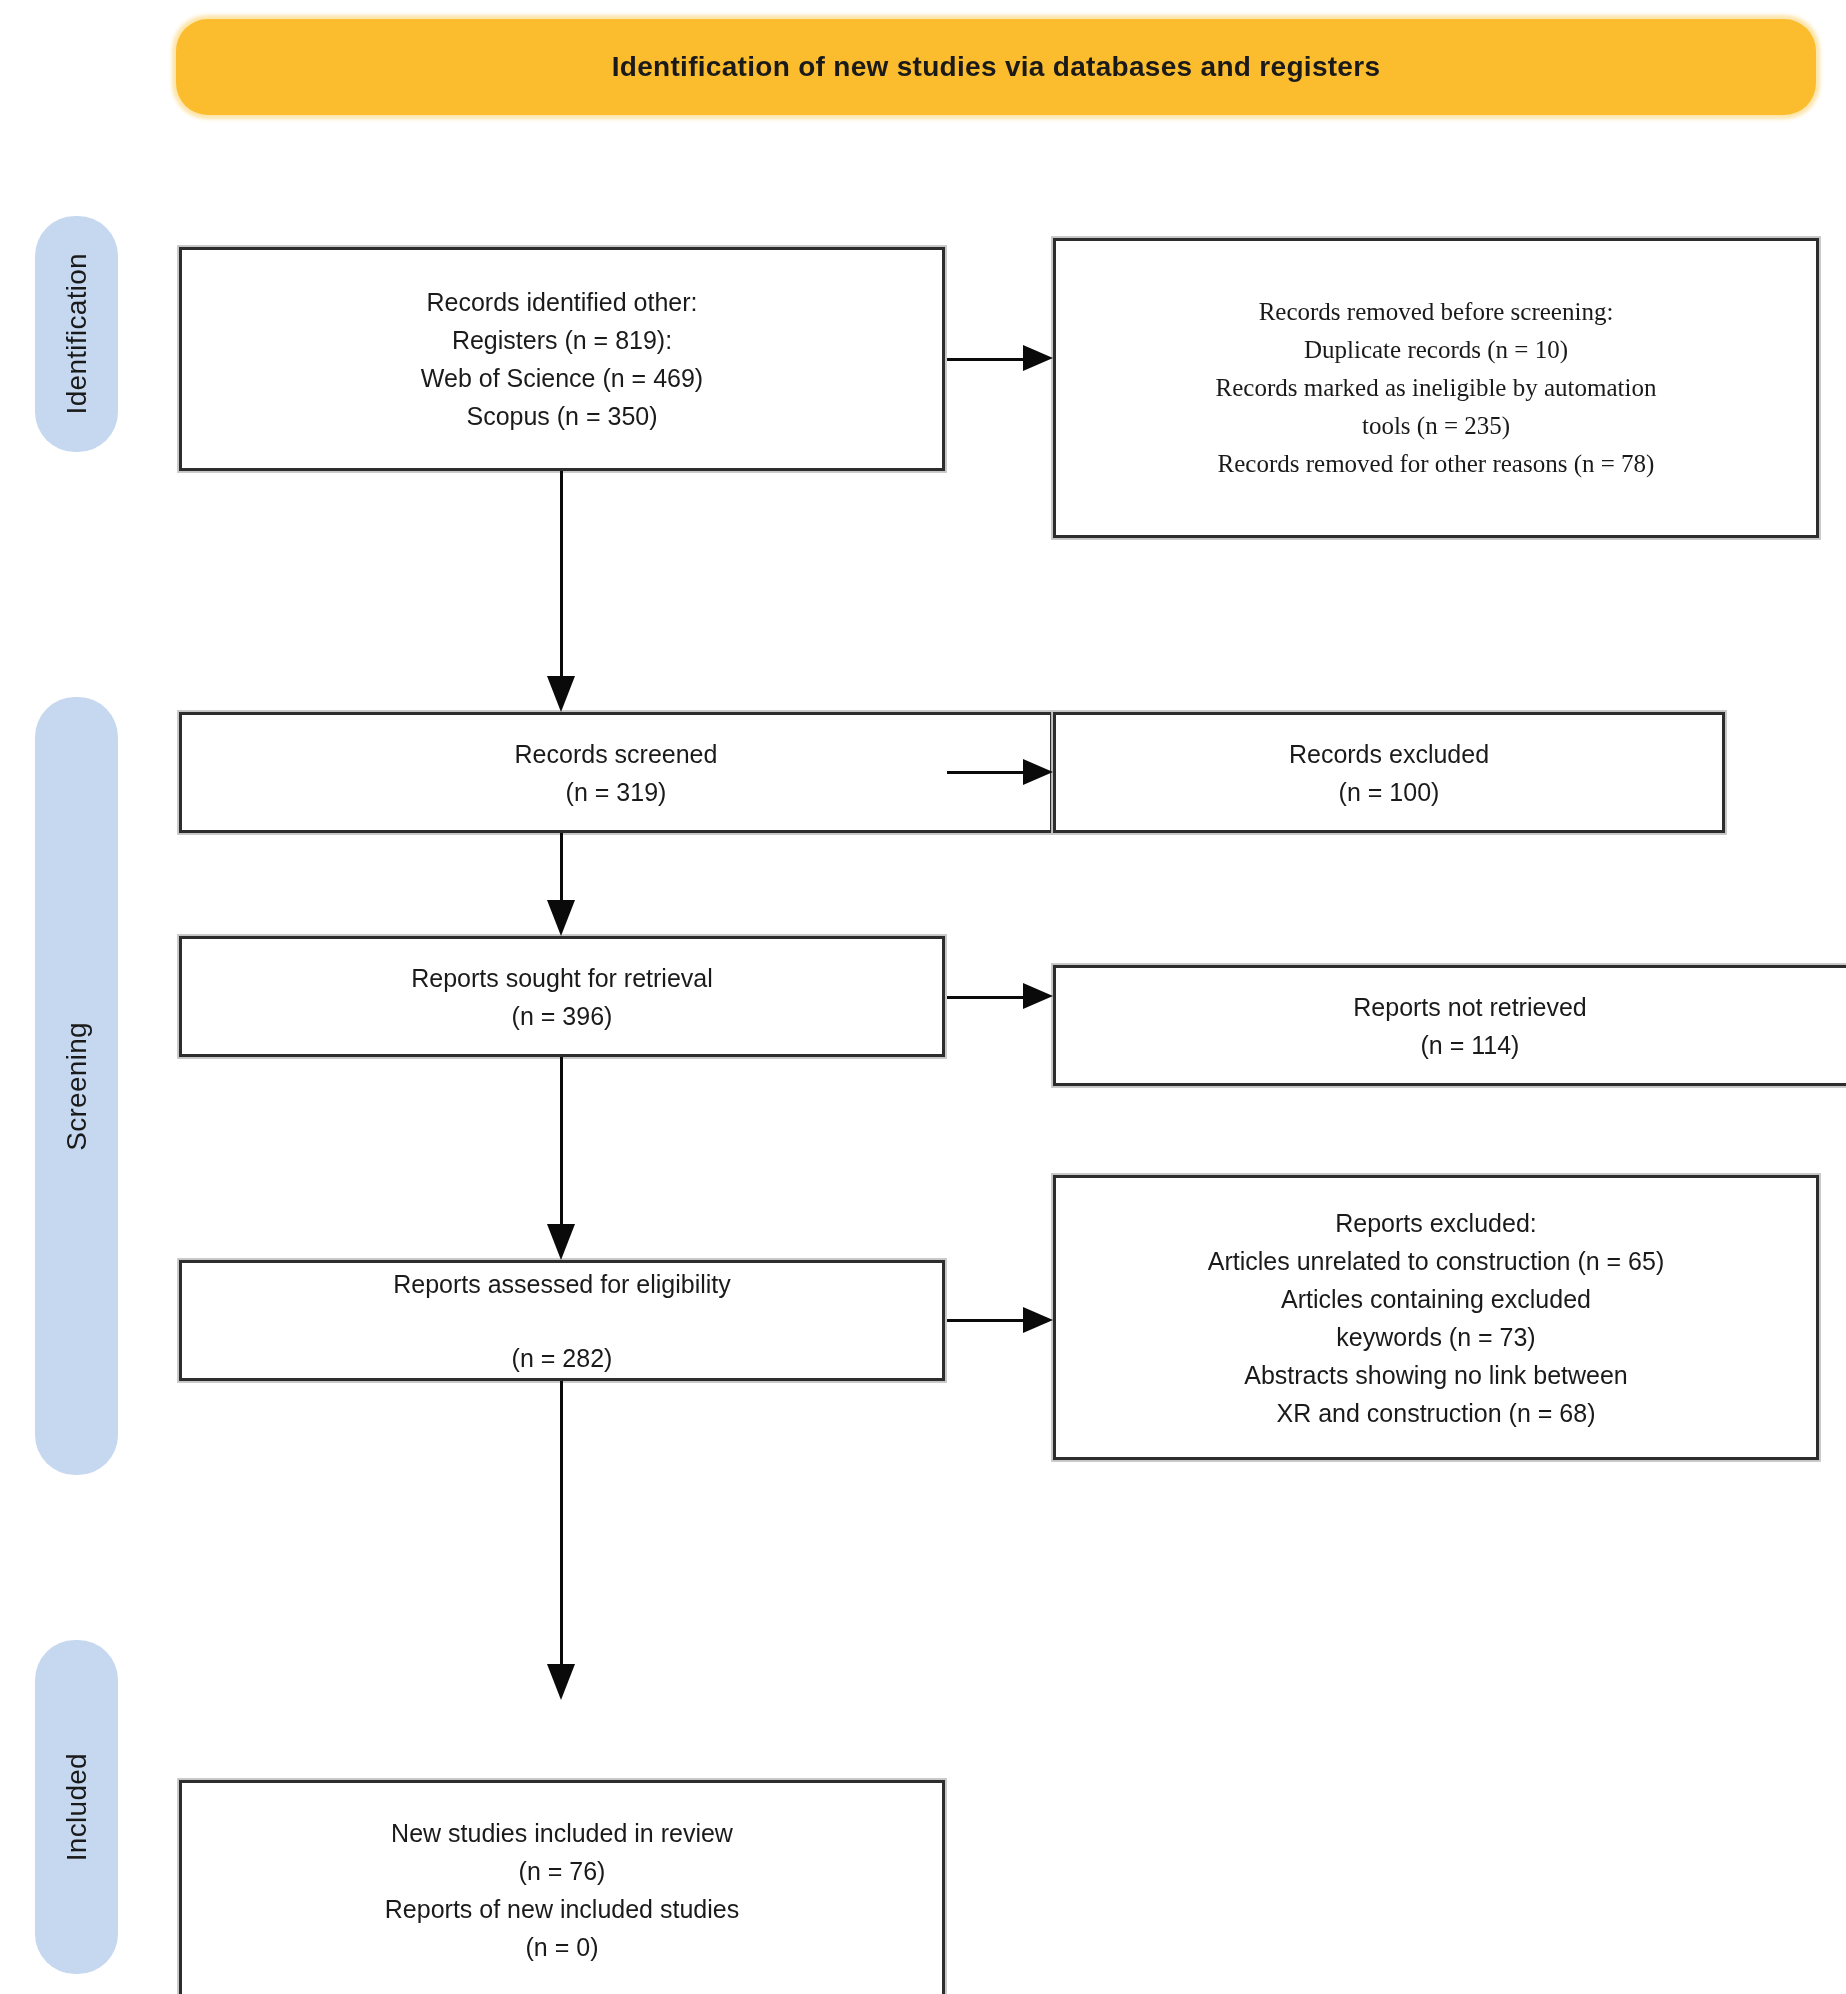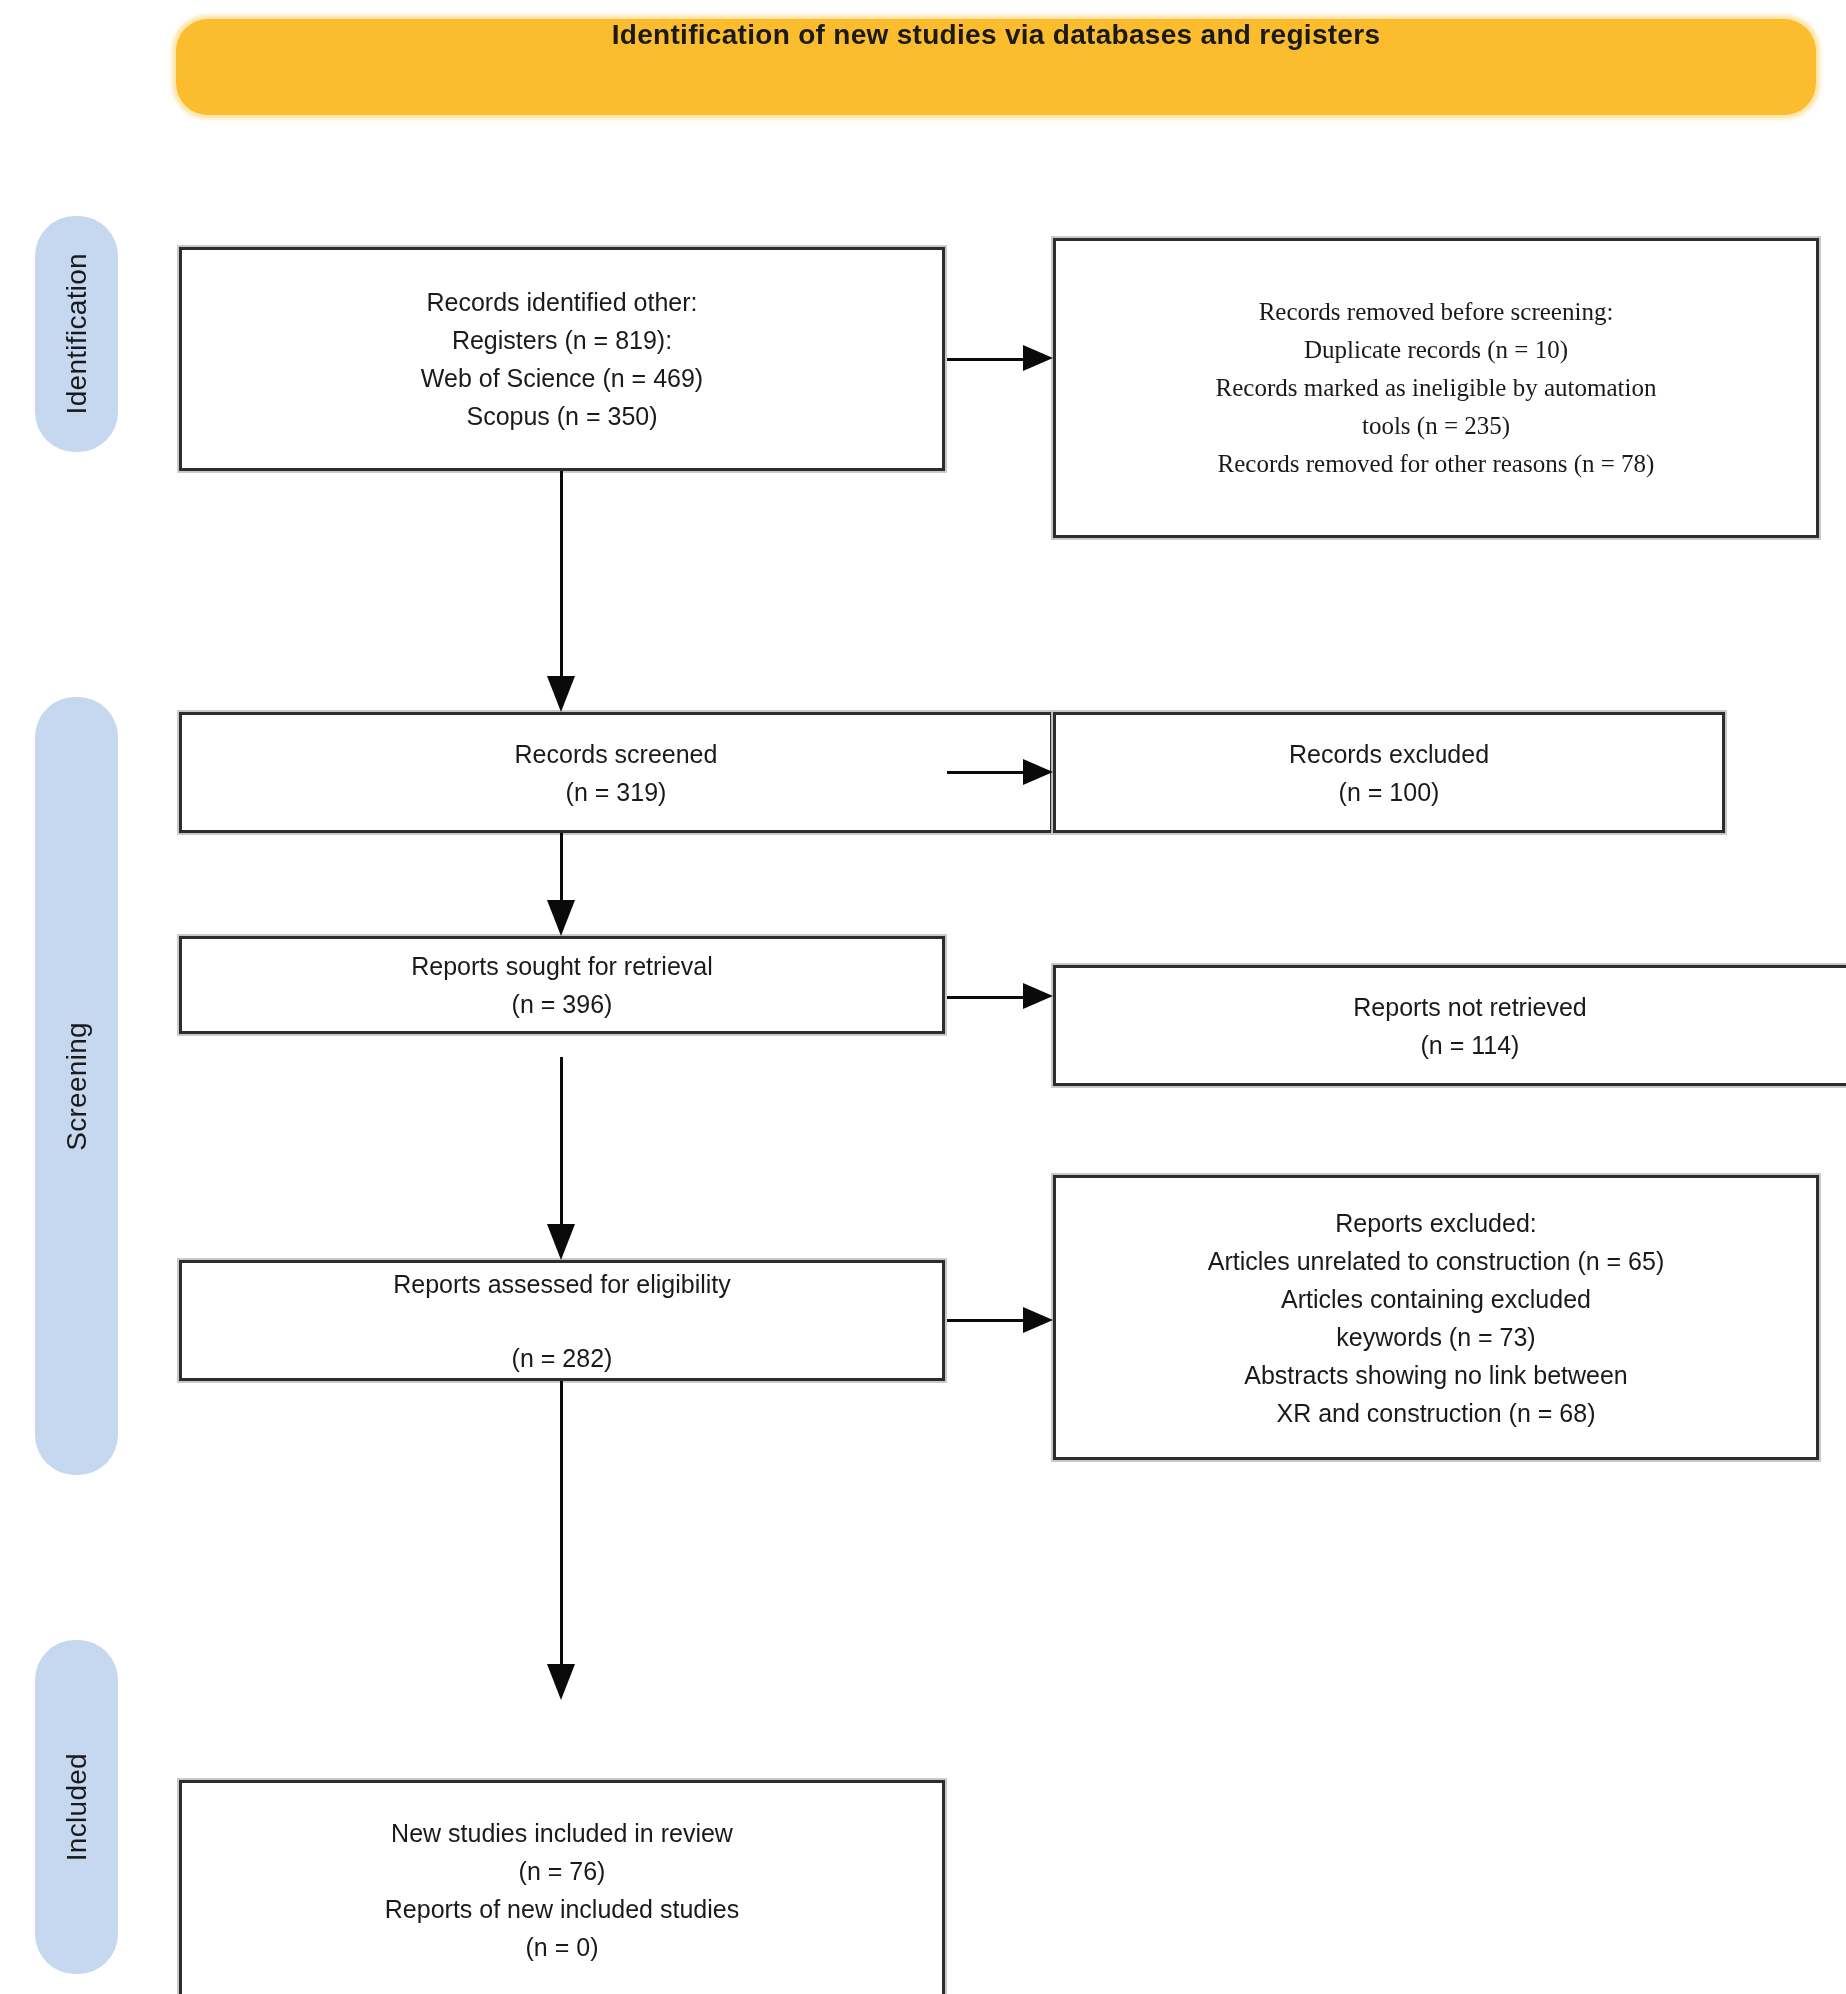--- a/index.html
+++ b/index.html
@@ -23,21 +23,21 @@
     height:1995px;
     background:#ffffff;
     overflow:hidden;
   }
   
   .banner{
     position:absolute;
     left:176px;top:18.5px;width:1640px;height:96px;
     background:var(--banner-bg);
     border-radius:32px;
-    display:flex;align-items:flex-start;justify-content:center;
+    display:flex;align-items:center;justify-content:center;
     box-shadow:0 0 3.7px 3.1px rgba(251,190,46,0.40);
   }
   .banner-label{
     font-size:28px;
     font-weight:700;
     letter-spacing:0.3px;
   }
   
   .stage{
     position:absolute;
@@ -122,21 +122,21 @@
   <div class="box" style="left:179px;top:712px;width:874px;height:121px;">
     <div class="ln">Records screened</div>
     <div class="ln">(n = 319)</div>
   </div>
 
   <div class="box" style="left:1053px;top:712px;width:672px;height:121px;">
     <div class="ln">Records excluded</div>
     <div class="ln">(n = 100)</div>
   </div>
 
-  <div class="box" style="left:179px;top:936px;width:766px;height:98px;">
+  <div class="box" style="left:179px;top:936px;width:766px;height:121px;">
     <div class="ln">Reports sought for retrieval</div>
     <div class="ln">(n = 396)</div>
   </div>
 
   <div class="box" style="left:1053px;top:936px;width:834px;height:121px;margin-top:29px;">
     <div class="ln">Reports not retrieved</div>
     <div class="ln">(n = 114)</div>
   </div>
 
   <div class="box" style="left:179px;top:1260px;width:766px;height:121px;gap:36px;">

